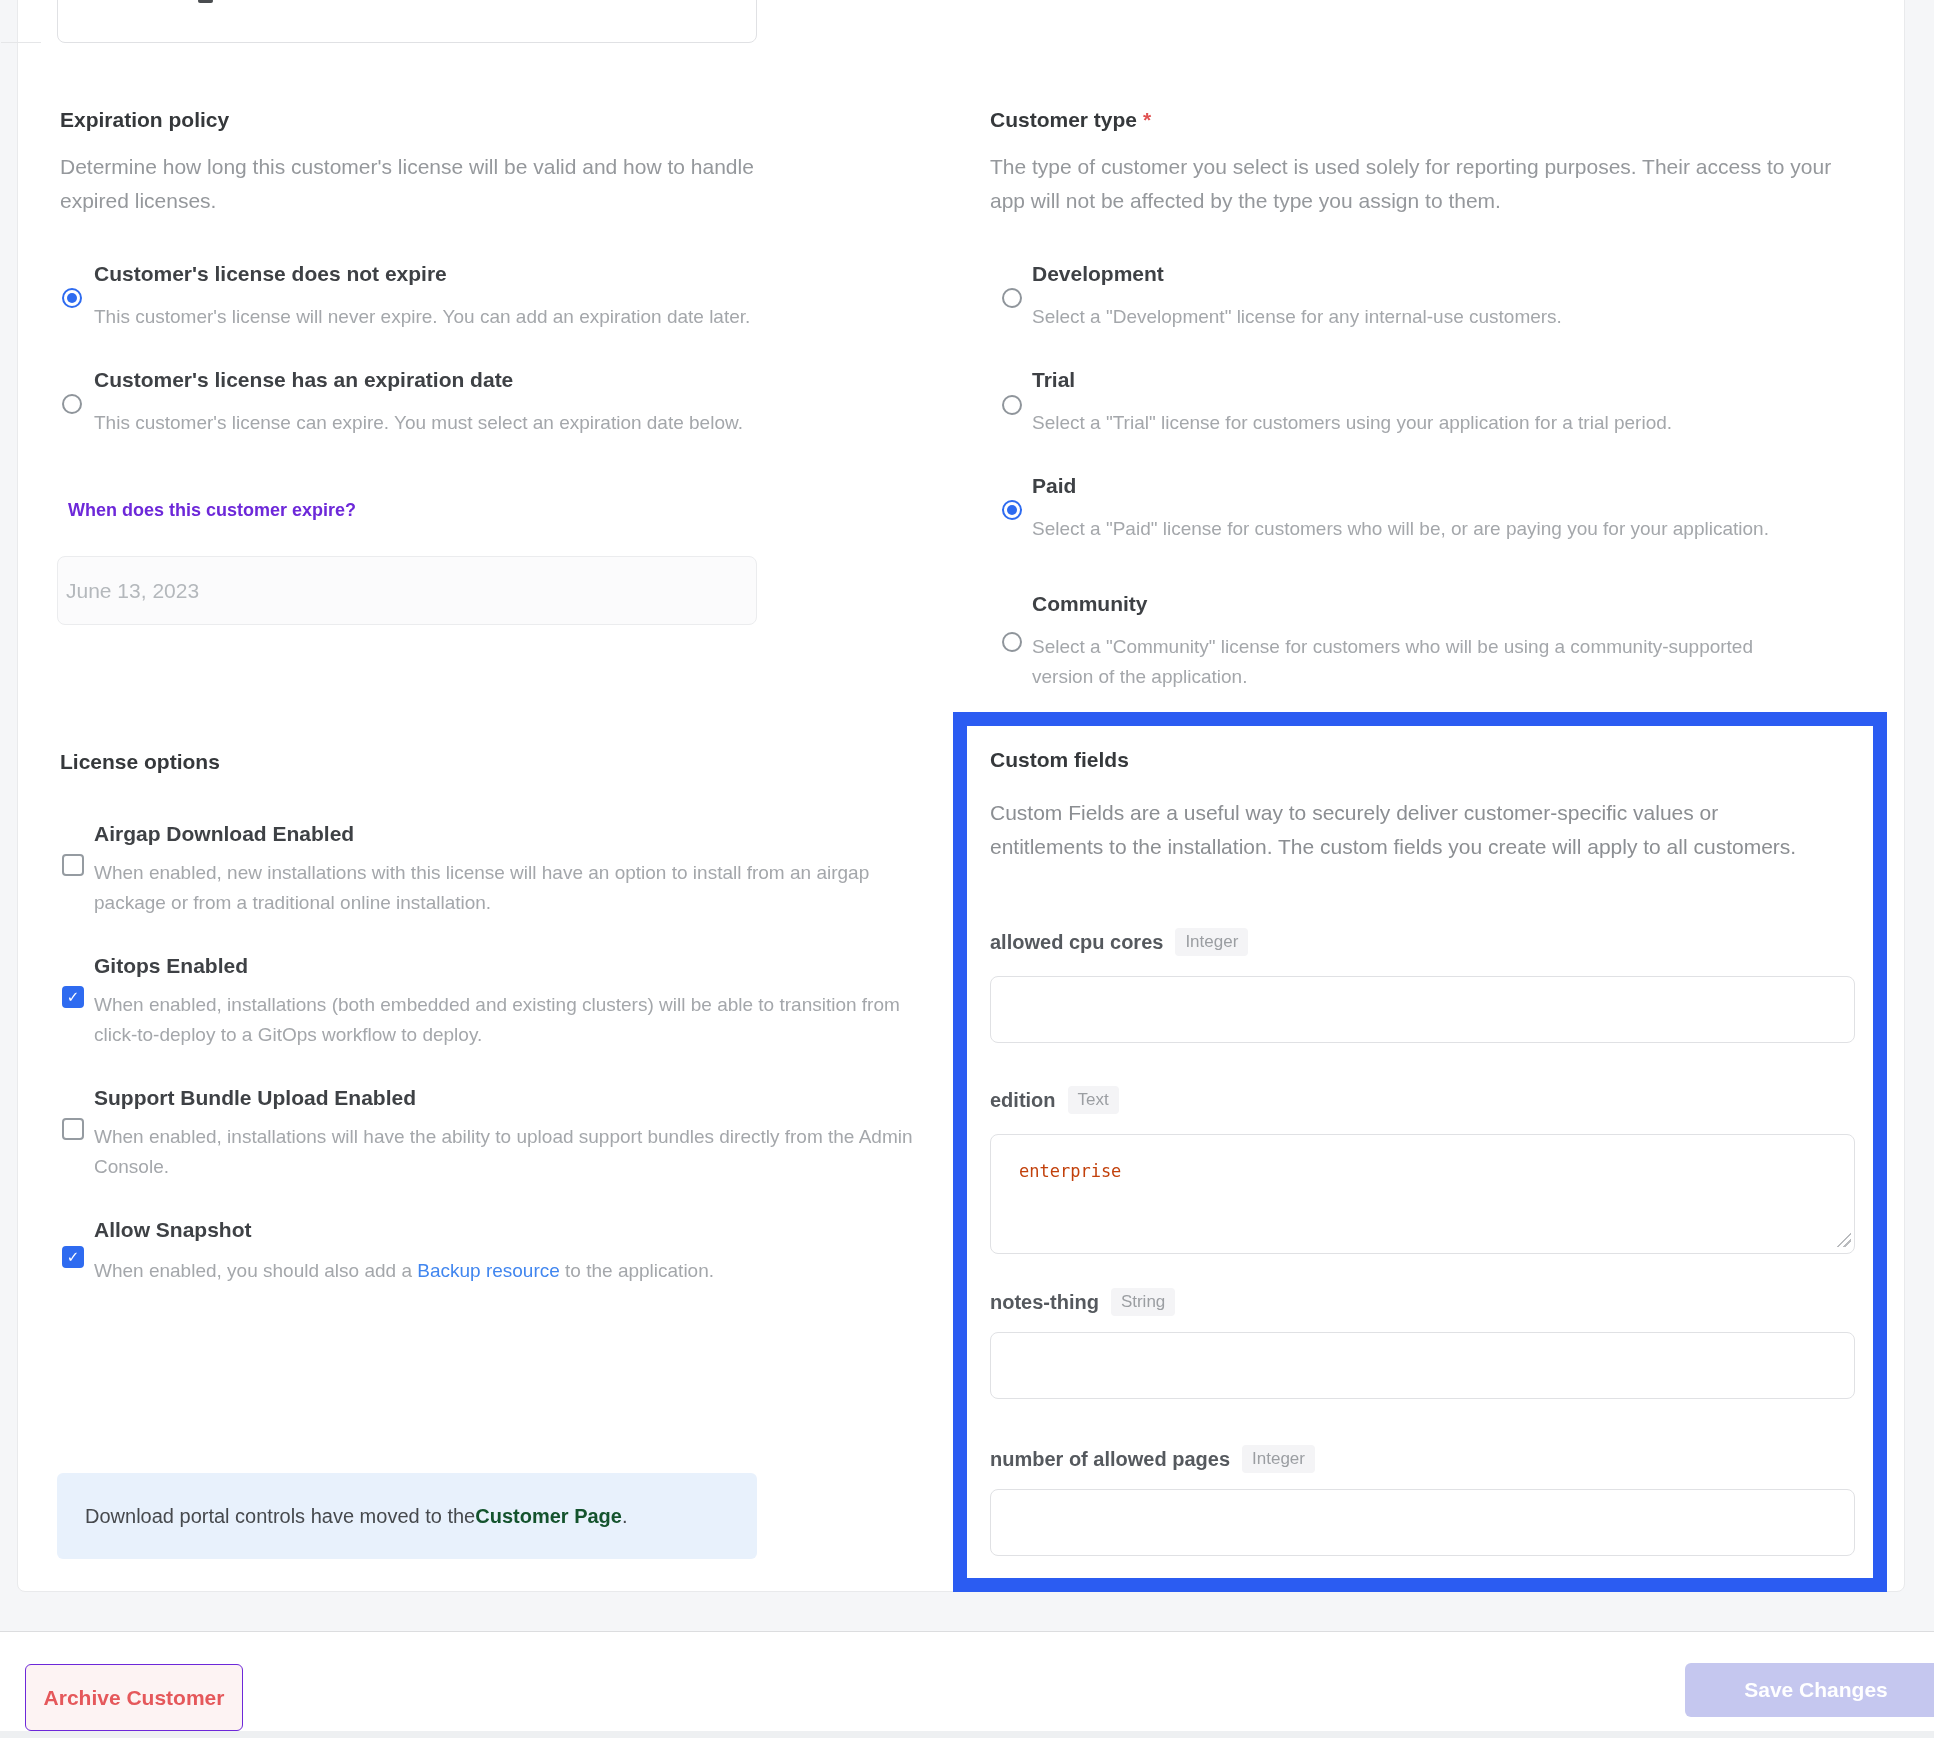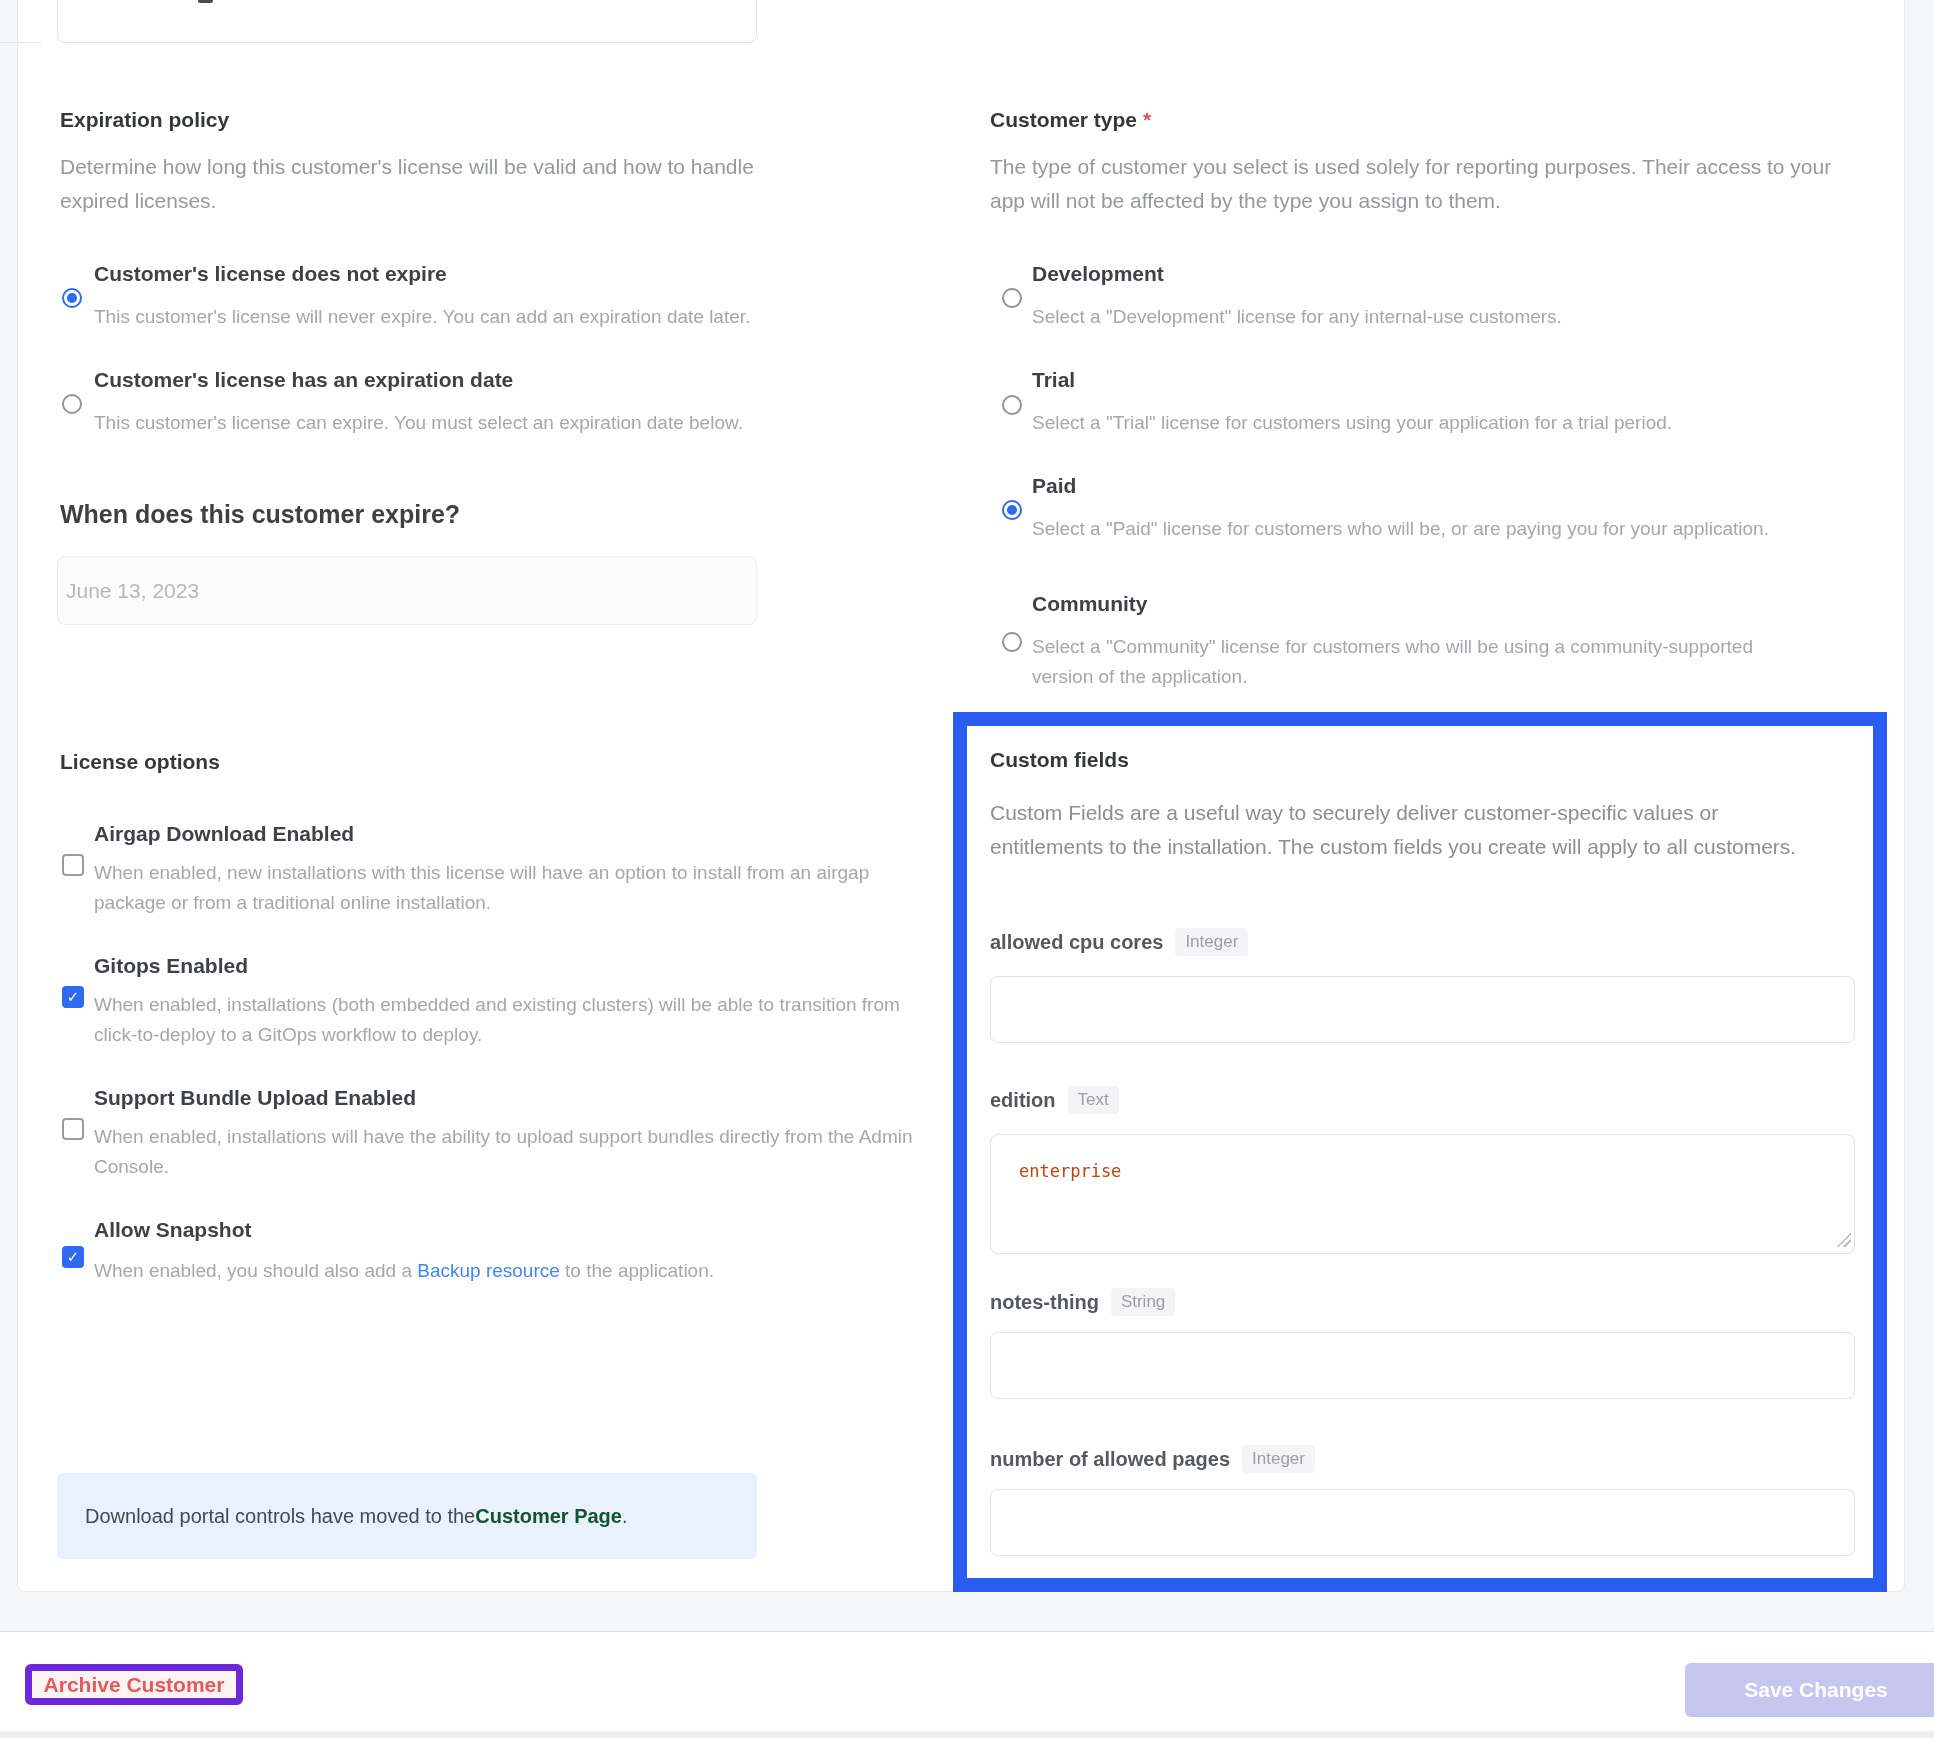--- a/index.html
+++ b/index.html
@@ -13,21 +13,21 @@
   .frag-input{position:absolute;left:57px;top:-40px;width:700px;height:83px;
               border:1px solid #e0e1e4;border-radius:8px;background:#fff;box-sizing:border-box;}
   .frag-dash{position:absolute;left:140px;top:38px;width:15px;height:4px;border-radius:2px;background:#4a4d50;}
   .frag-line{position:absolute;left:1px;top:42px;width:40px;height:1px;background:#e5e6e8;}
   
   .h{font-size:21px;font-weight:600;color:#35383b;}
   .req{color:#e05252;font-weight:600;}
   .para{font-size:21px;color:#95989c;line-height:34px;}
   .opt-title{font-size:21px;font-weight:600;color:#3e4145;}
   .opt-desc{font-size:19px;color:#a4a7ab;line-height:30px;}
-  .dim-label{font-size:25px;font-weight:600;color:#404040;}
+  .dim-label{font-size:18px;font-weight:600;color:#6d28d9;margin-left:8px;}
   .field-label{font-size:20px;font-weight:600;color:#55595e;}
   .badge{display:inline-block;background:#f4f4f6;color:#9b9ea2;font-size:17px;
          padding:4px 10px;border-radius:4px;margin-left:12px;vertical-align:2px;font-weight:400;}
   
   .radio{width:20px;height:20px;border:2px solid #8f959b;border-radius:50%;
          background:#fff;box-sizing:border-box;}
   .radio.checked{border-color:#2e6bf0;}
   .radio.checked::after{content:"";display:block;width:10px;height:10px;margin:3px;
                         border-radius:50%;background:#2e6bf0;}
   .checkbox{width:22px;height:22px;border:2px solid #959ba1;border-radius:4px;
@@ -55,22 +55,22 @@
   .banner a{color:#14532d;font-weight:700;text-decoration:none;}
   .link-inline{color:#4186ef;text-decoration:none;}
   
   .gray-band{position:absolute;left:0;top:1592px;width:1934px;height:39px;background:#f5f6f8;}
   .footer{position:absolute;left:0;top:1631px;width:1934px;height:107px;background:#ffffff;
           border-top:1px solid #dcdddf;box-sizing:border-box;}
   .footer-bottom-strip{position:absolute;left:0;top:1731px;width:1934px;height:7px;background:#eef0f2;}
   .btn{position:absolute;border-radius:6px;font-size:21px;font-weight:700;
        display:flex;align-items:center;justify-content:center;cursor:pointer;box-sizing:border-box;
        font-family:"Liberation Sans","DejaVu Sans",sans-serif;}
-  .btn-archive{left:25px;top:32px;width:218px;height:41px;background:#fdf3f3;
-               border:7px solid #6d28d9;color:#e5585b;}
+  .btn-archive{left:25px;top:32px;width:218px;height:67px;background:#fdf3f3;
+               border:1px solid #6d28d9;color:#e5585b;}
   .btn-save{left:1685px;top:31px;width:262px;height:54px;background:#c5c7ef;
             border:none;color:#ffffff;}
 </style>
 </head>
 <body>
 
 <div class="stage">
 
   <div class="card"></div>
 

